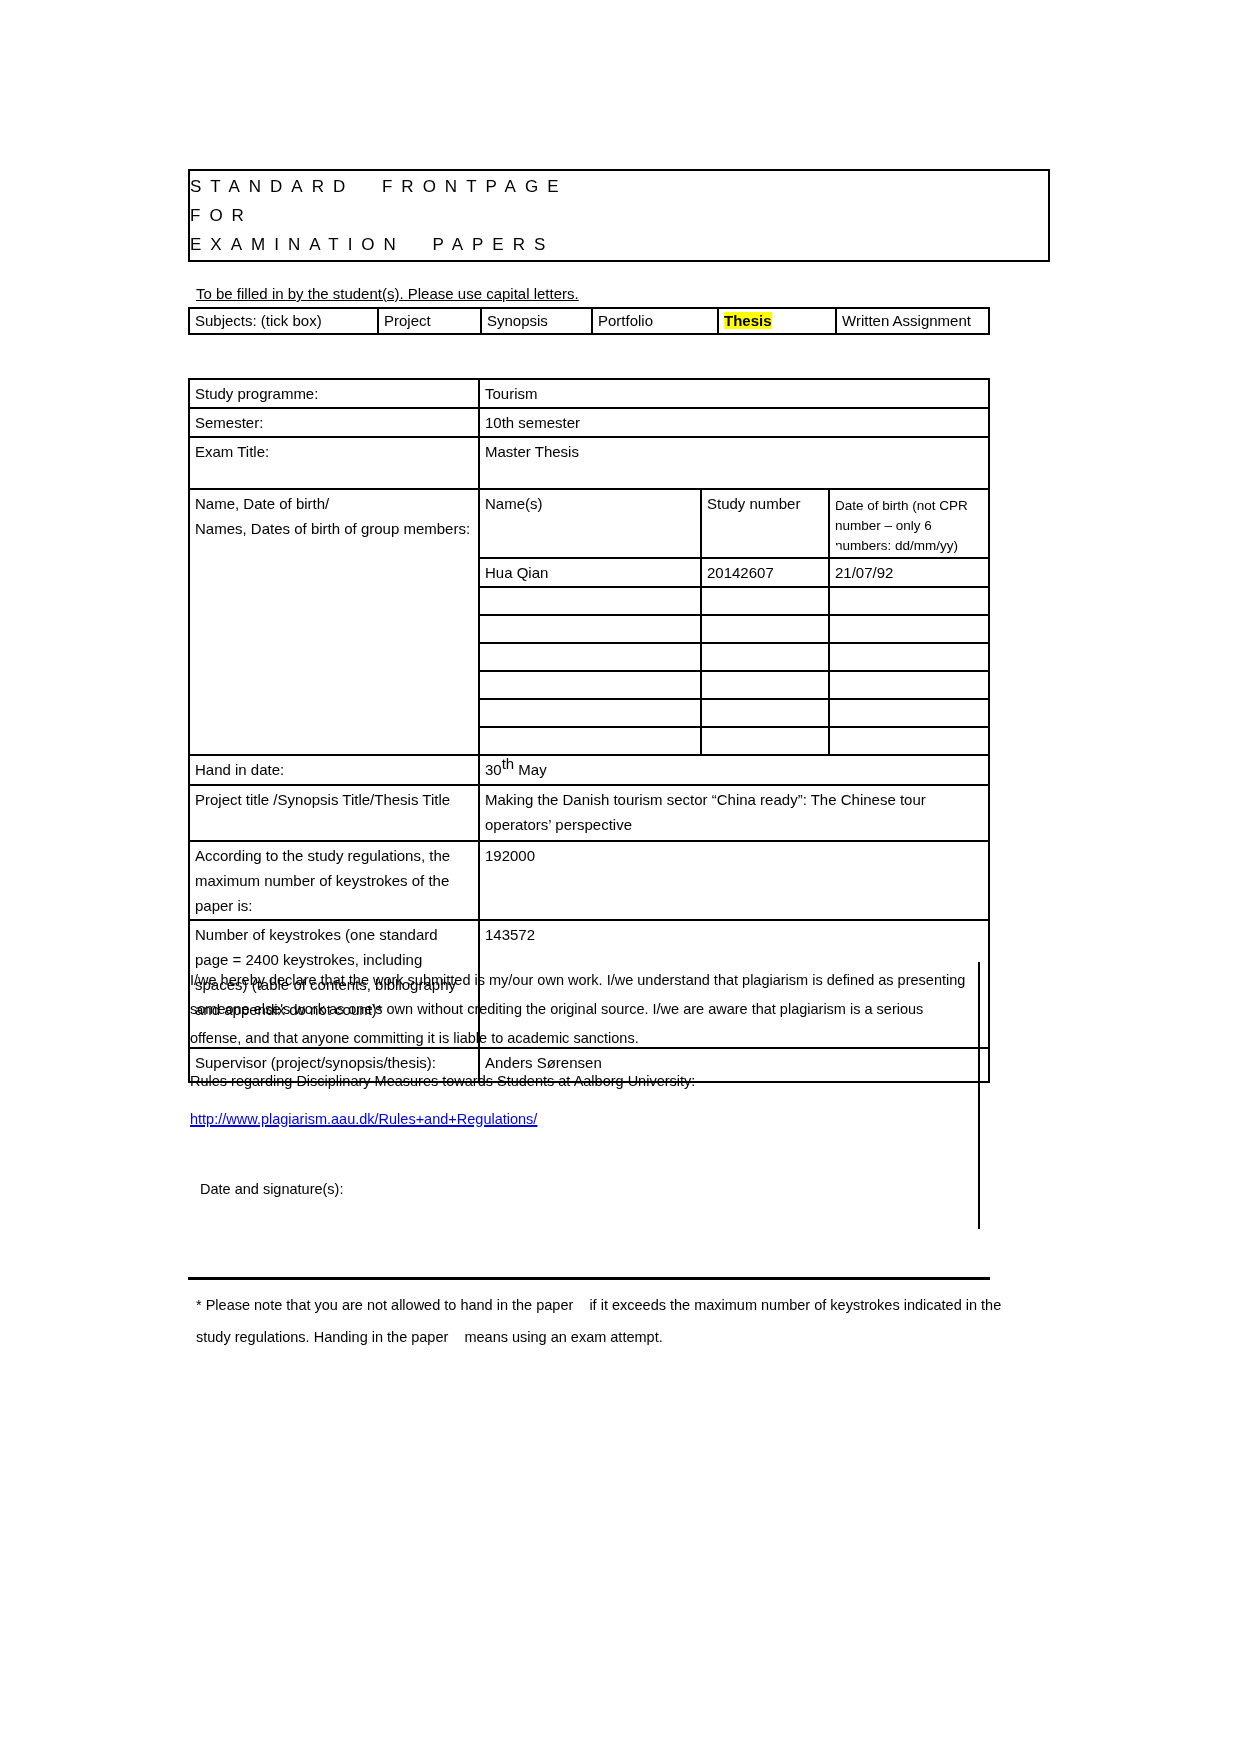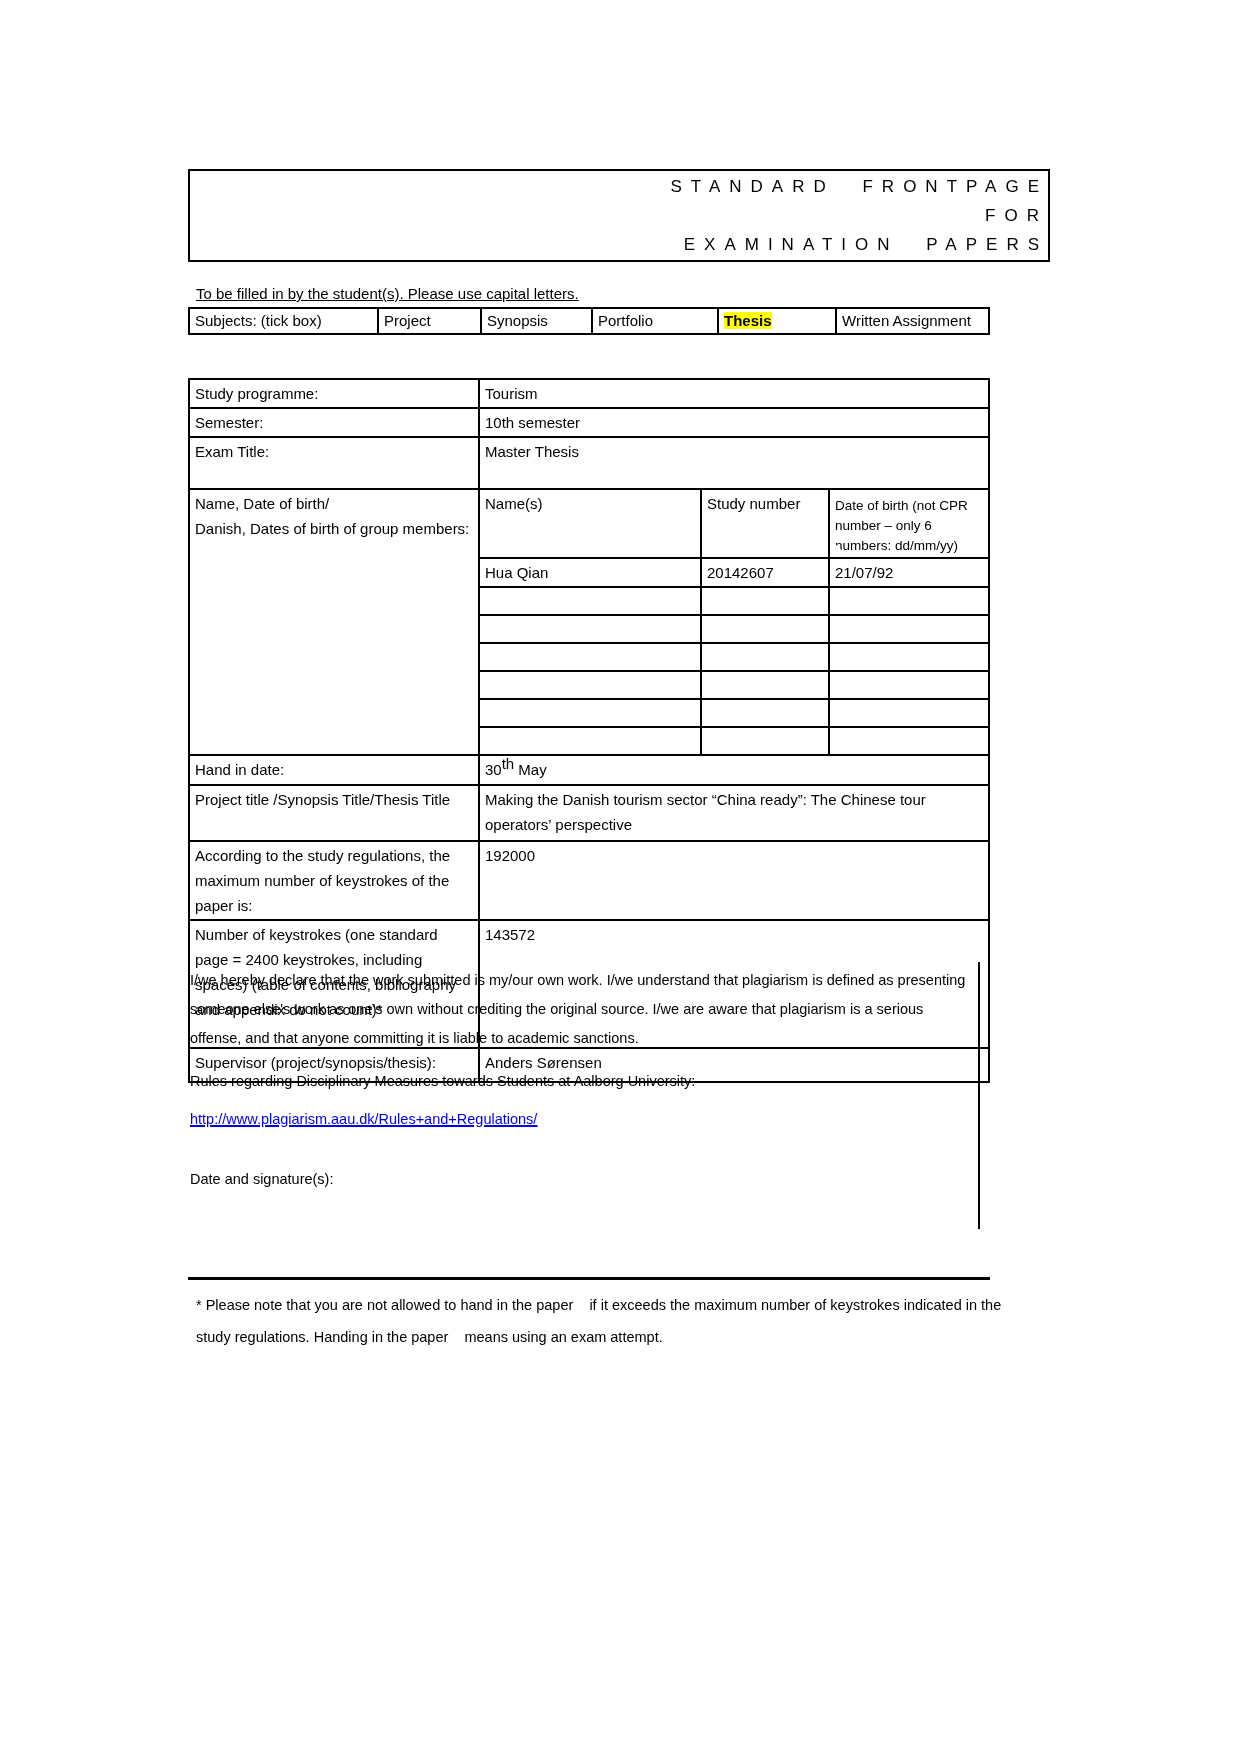--- a/index.html
+++ b/index.html
@@ -26,21 +26,21 @@
   .title-box {
     position: absolute;
     left: 188px;
     top: 169px;
     width: 858px;
     height: 89px;
     border: 2px solid #000;
     display: flex;
     flex-direction: column;
     justify-content: center;
-    text-align: right;
+    text-align: left;
   }
   .title-line {
     font-size: 17px;
     line-height: 29px;
     letter-spacing: 9px;
     word-spacing: 14px;
     font-weight: 400;
   }
 
   
@@ -118,21 +118,21 @@
     margin: 0 0 12px 0;
     line-height: 29px;
   }
   .link {
     display: inline-block;
     margin: 0 16px 38px 0;
     line-height: 22px;
     text-decoration-thickness: 2px;
   }
   .decl-sig {
-    margin: 0;
+    margin: 10px;
     line-height: 22px;
   }
 
   .bottom-rule {
     position: absolute;
     left: 188px;
     top: 1277px;
     width: 802px;
     height: 3px;
     background: #000;
@@ -199,21 +199,21 @@
       <td style="height:25px">Semester:</td>
       <td colspan="3">10th semester</td>
     </tr>
     <tr>
       <td style="height:48px">Exam Title:</td>
       <td colspan="3">Master Thesis</td>
     </tr>
     <tr>
       <td rowspan="8">
         <div>Name, Date of birth/</div>
-        <div>Danish, Dates of birth of group members:</div>
+        <div>Names, Dates of birth of group members:</div>
       </td>
       <td style="height:60px">Name(s)</td>
       <td>Study number</td>
       <td class="small-header">Date of birth (not CPR number – only 6 numbers: dd/mm/yy)</td>
     </tr>
     <tr>
       <td style="height:23px">Hua Qian</td>
       <td>20142607</td>
       <td>21/07/92</td>
     </tr>

